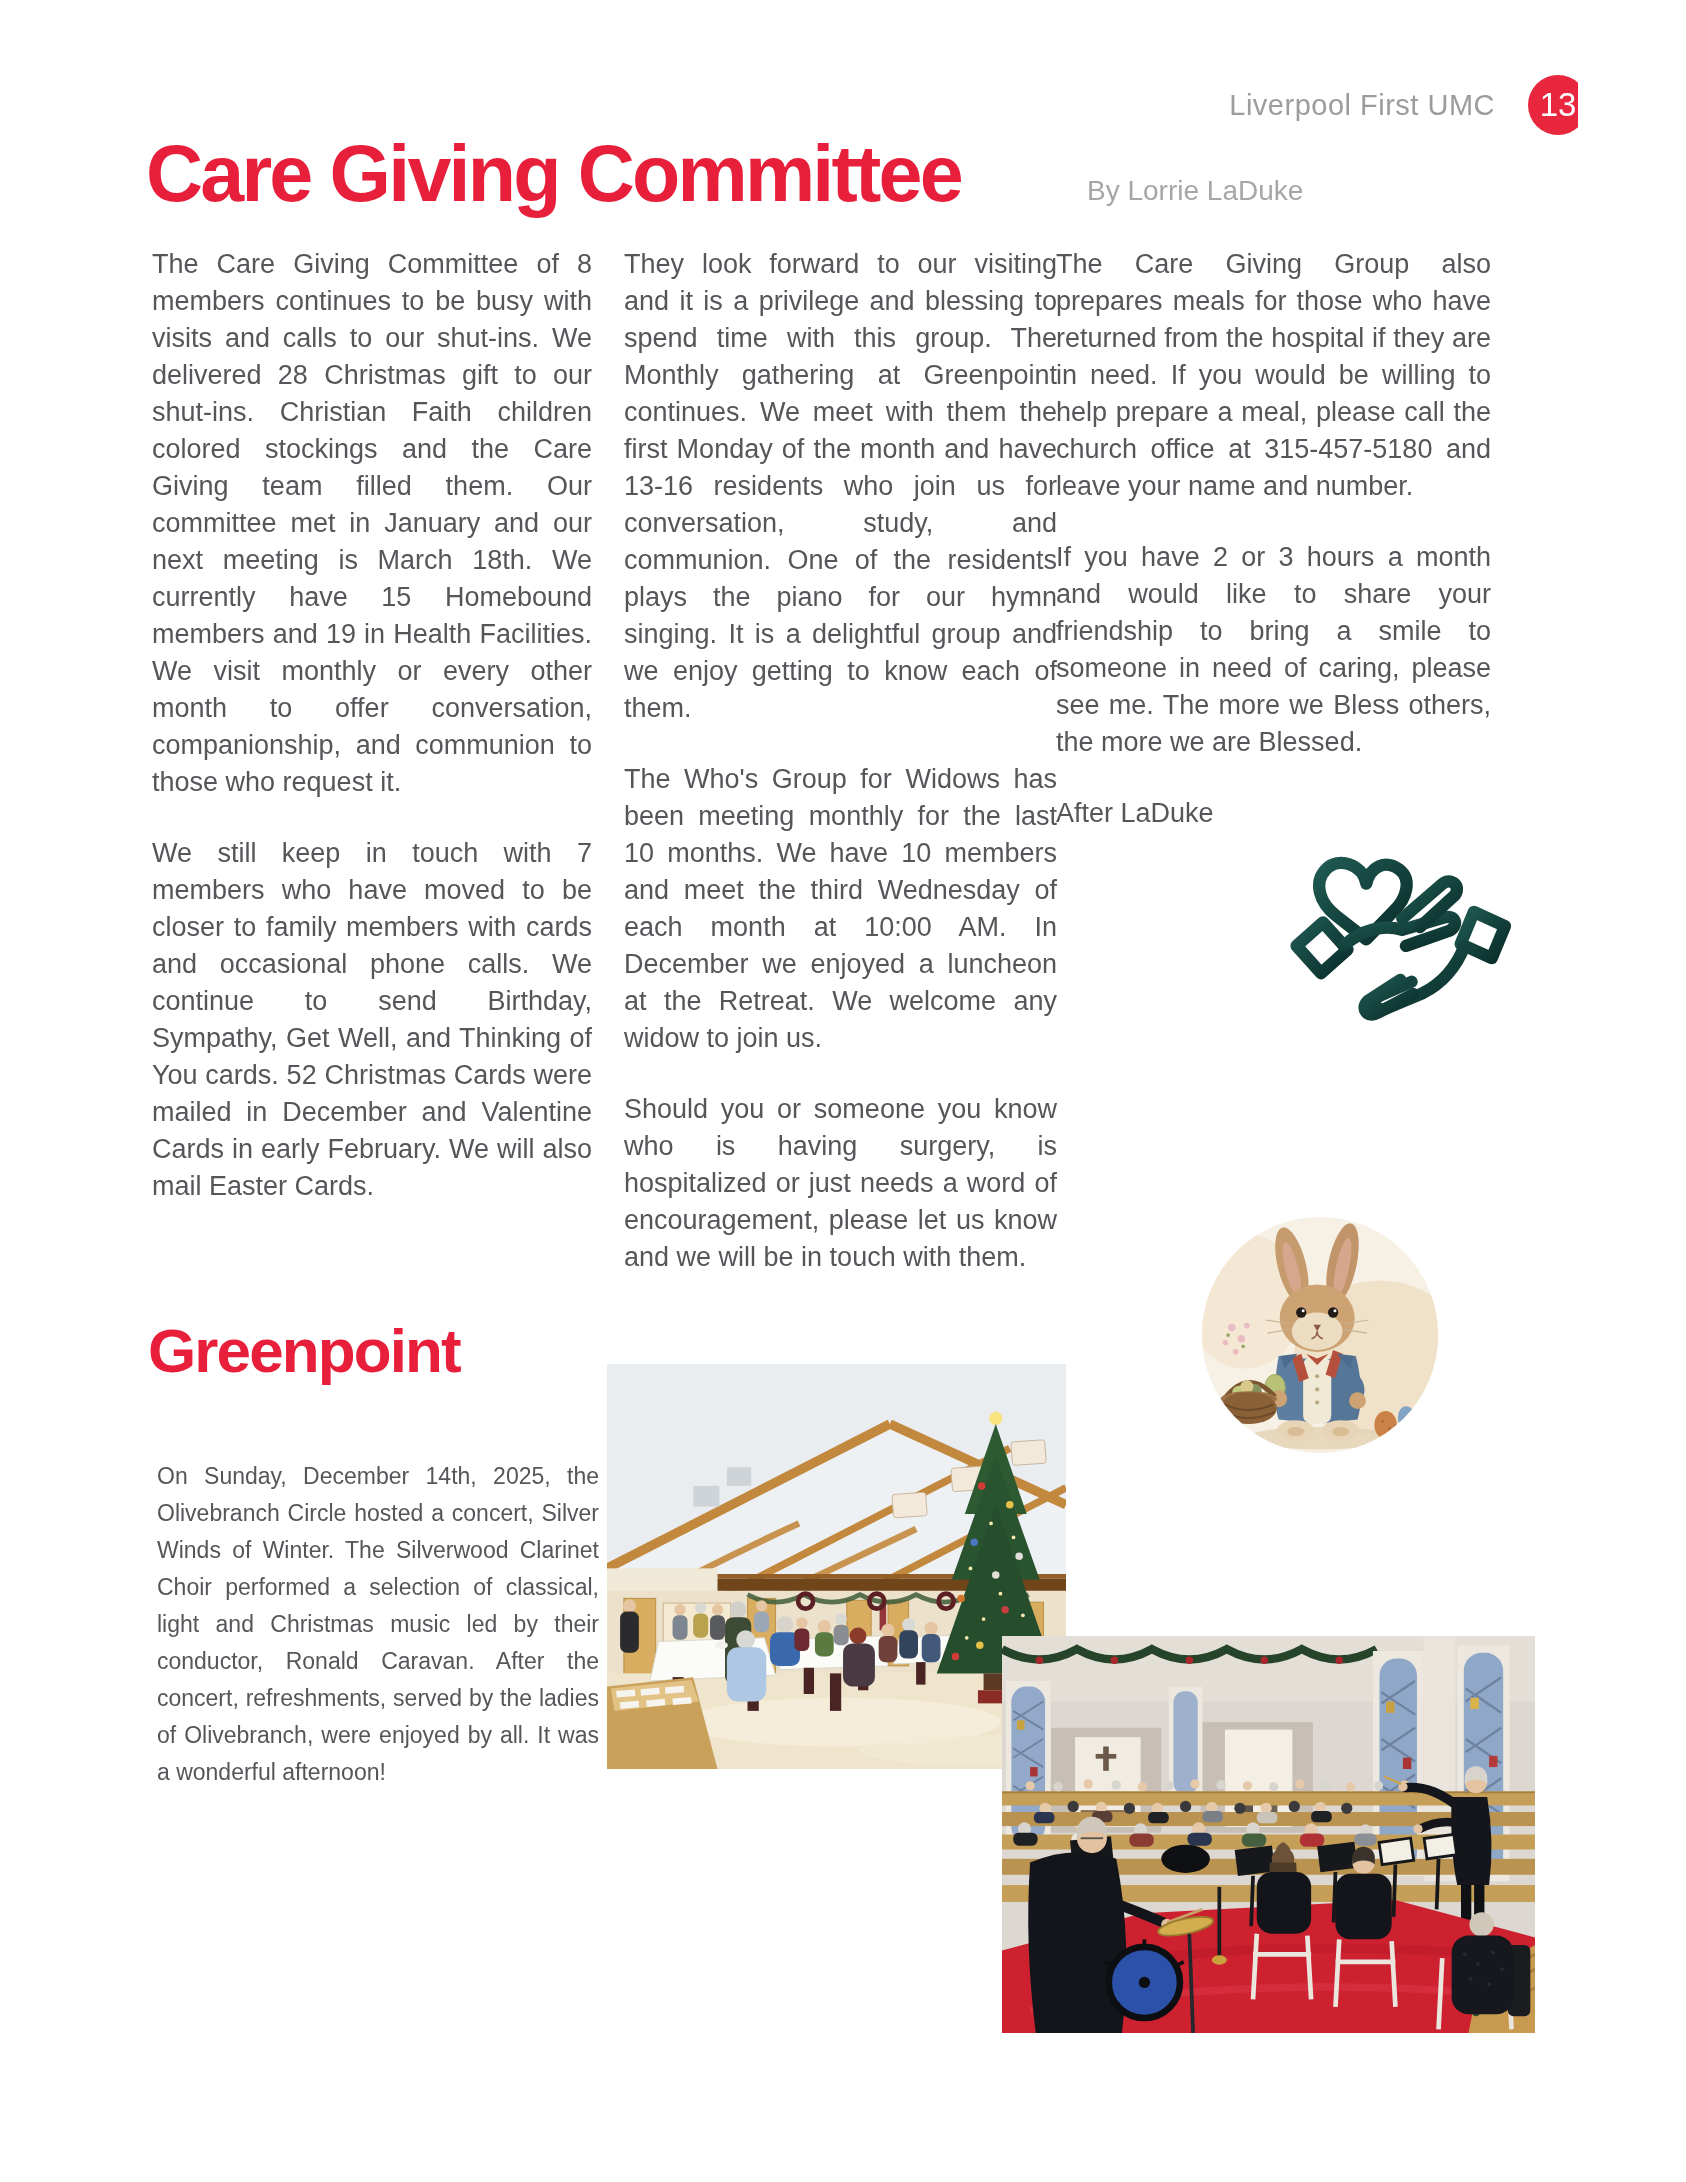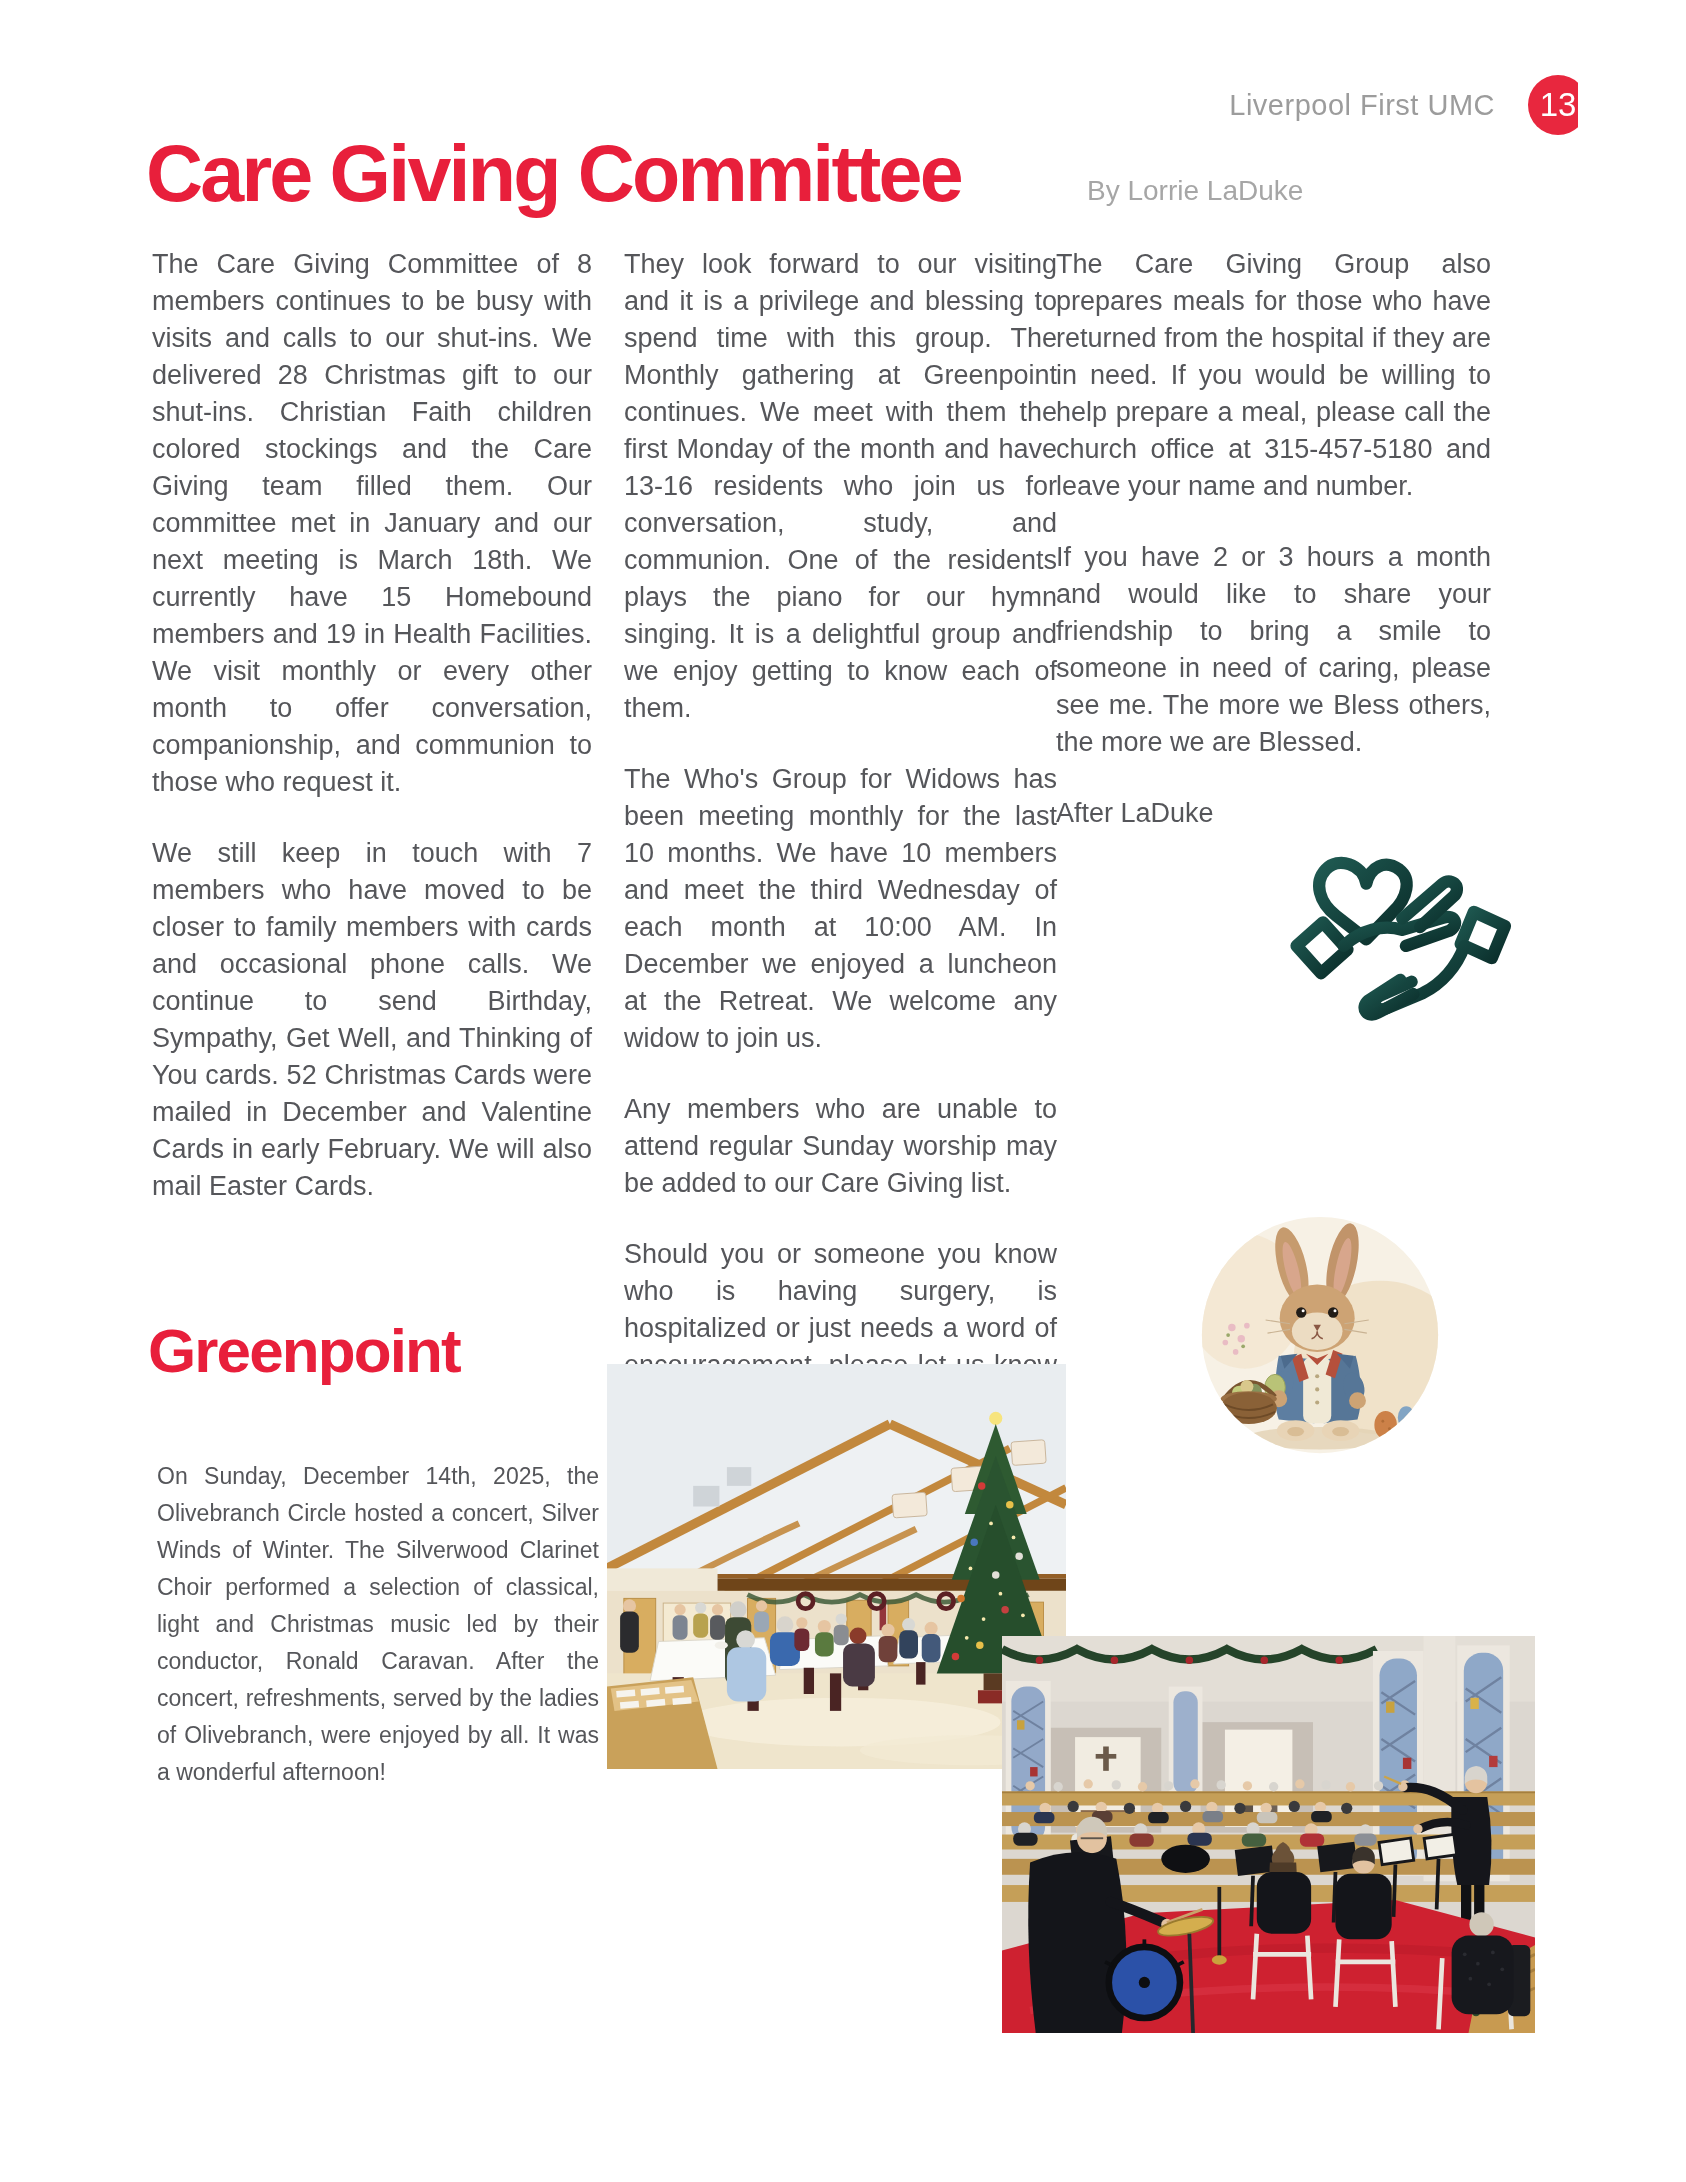--- a/index.html
+++ b/index.html
@@ -61,21 +61,20 @@
   <div class="byline">By Lorrie LaDuke</div>
 
   <section class="col col1">
     <p>The Care Giving Committee of 8 members continues to be busy with visits and calls to our shut-ins. We delivered 28 Christmas gift to our shut-ins. Christian Faith children colored stockings and the Care Giving team filled them. Our committee met in January and our next meeting is March 18th. We currently have 15 Homebound members and 19 in Health Facilities. We visit monthly or every other month to offer conversation, companionship, and communion to those who request it.</p>
     <p>We still keep in touch with 7 members who have moved to be closer to family members with cards and occasional phone calls. We continue to send Birthday, Sympathy, Get Well, and Thinking of You cards. 52 Christmas Cards were mailed in December and Valentine Cards in early February. We will also mail Easter Cards.</p>
   </section>
 
   <section class="col col2">
     <p>They look forward to our visiting and it is a privilege and blessing to spend time with this group. The Monthly gathering at Greenpoint continues. We meet with them the first Monday of the month and have 13-16 residents who join us for conversation, study, and communion. One of the residents plays the piano for our hymn singing. It is a delightful group and we enjoy getting to know each of them.</p>
     <p>The Who's Group for Widows has been meeting monthly for the last 10 months. We have 10 members and meet the third Wednesday of each month at 10:00 AM.  In December we enjoyed a luncheon at the Retreat. We welcome any widow to join us.</p>
-    <p>Any members who are unable to attend regular Sunday worship may be added to our Care Giving list.</p>
     <p>Should you or someone you know who is having surgery, is hospitalized or just needs a word of encouragement, please let us know and we will be in touch with them.</p>
   </section>
 
   <section class="col col3">
     <p>The Care Giving Group also prepares meals for those who have returned from the hospital if they are in need. If you would be willing to help prepare a meal, please call the church office at 315-457-5180 and leave your name and number.</p>
     <p>If you have 2 or 3 hours a month and would like to share your friendship to bring a smile to someone in need of caring, please see me.  The more we Bless others, the more we are Blessed.</p>
     <p class="signature">After LaDuke</p>
   </section>
 
   <div class="hands-icon">

